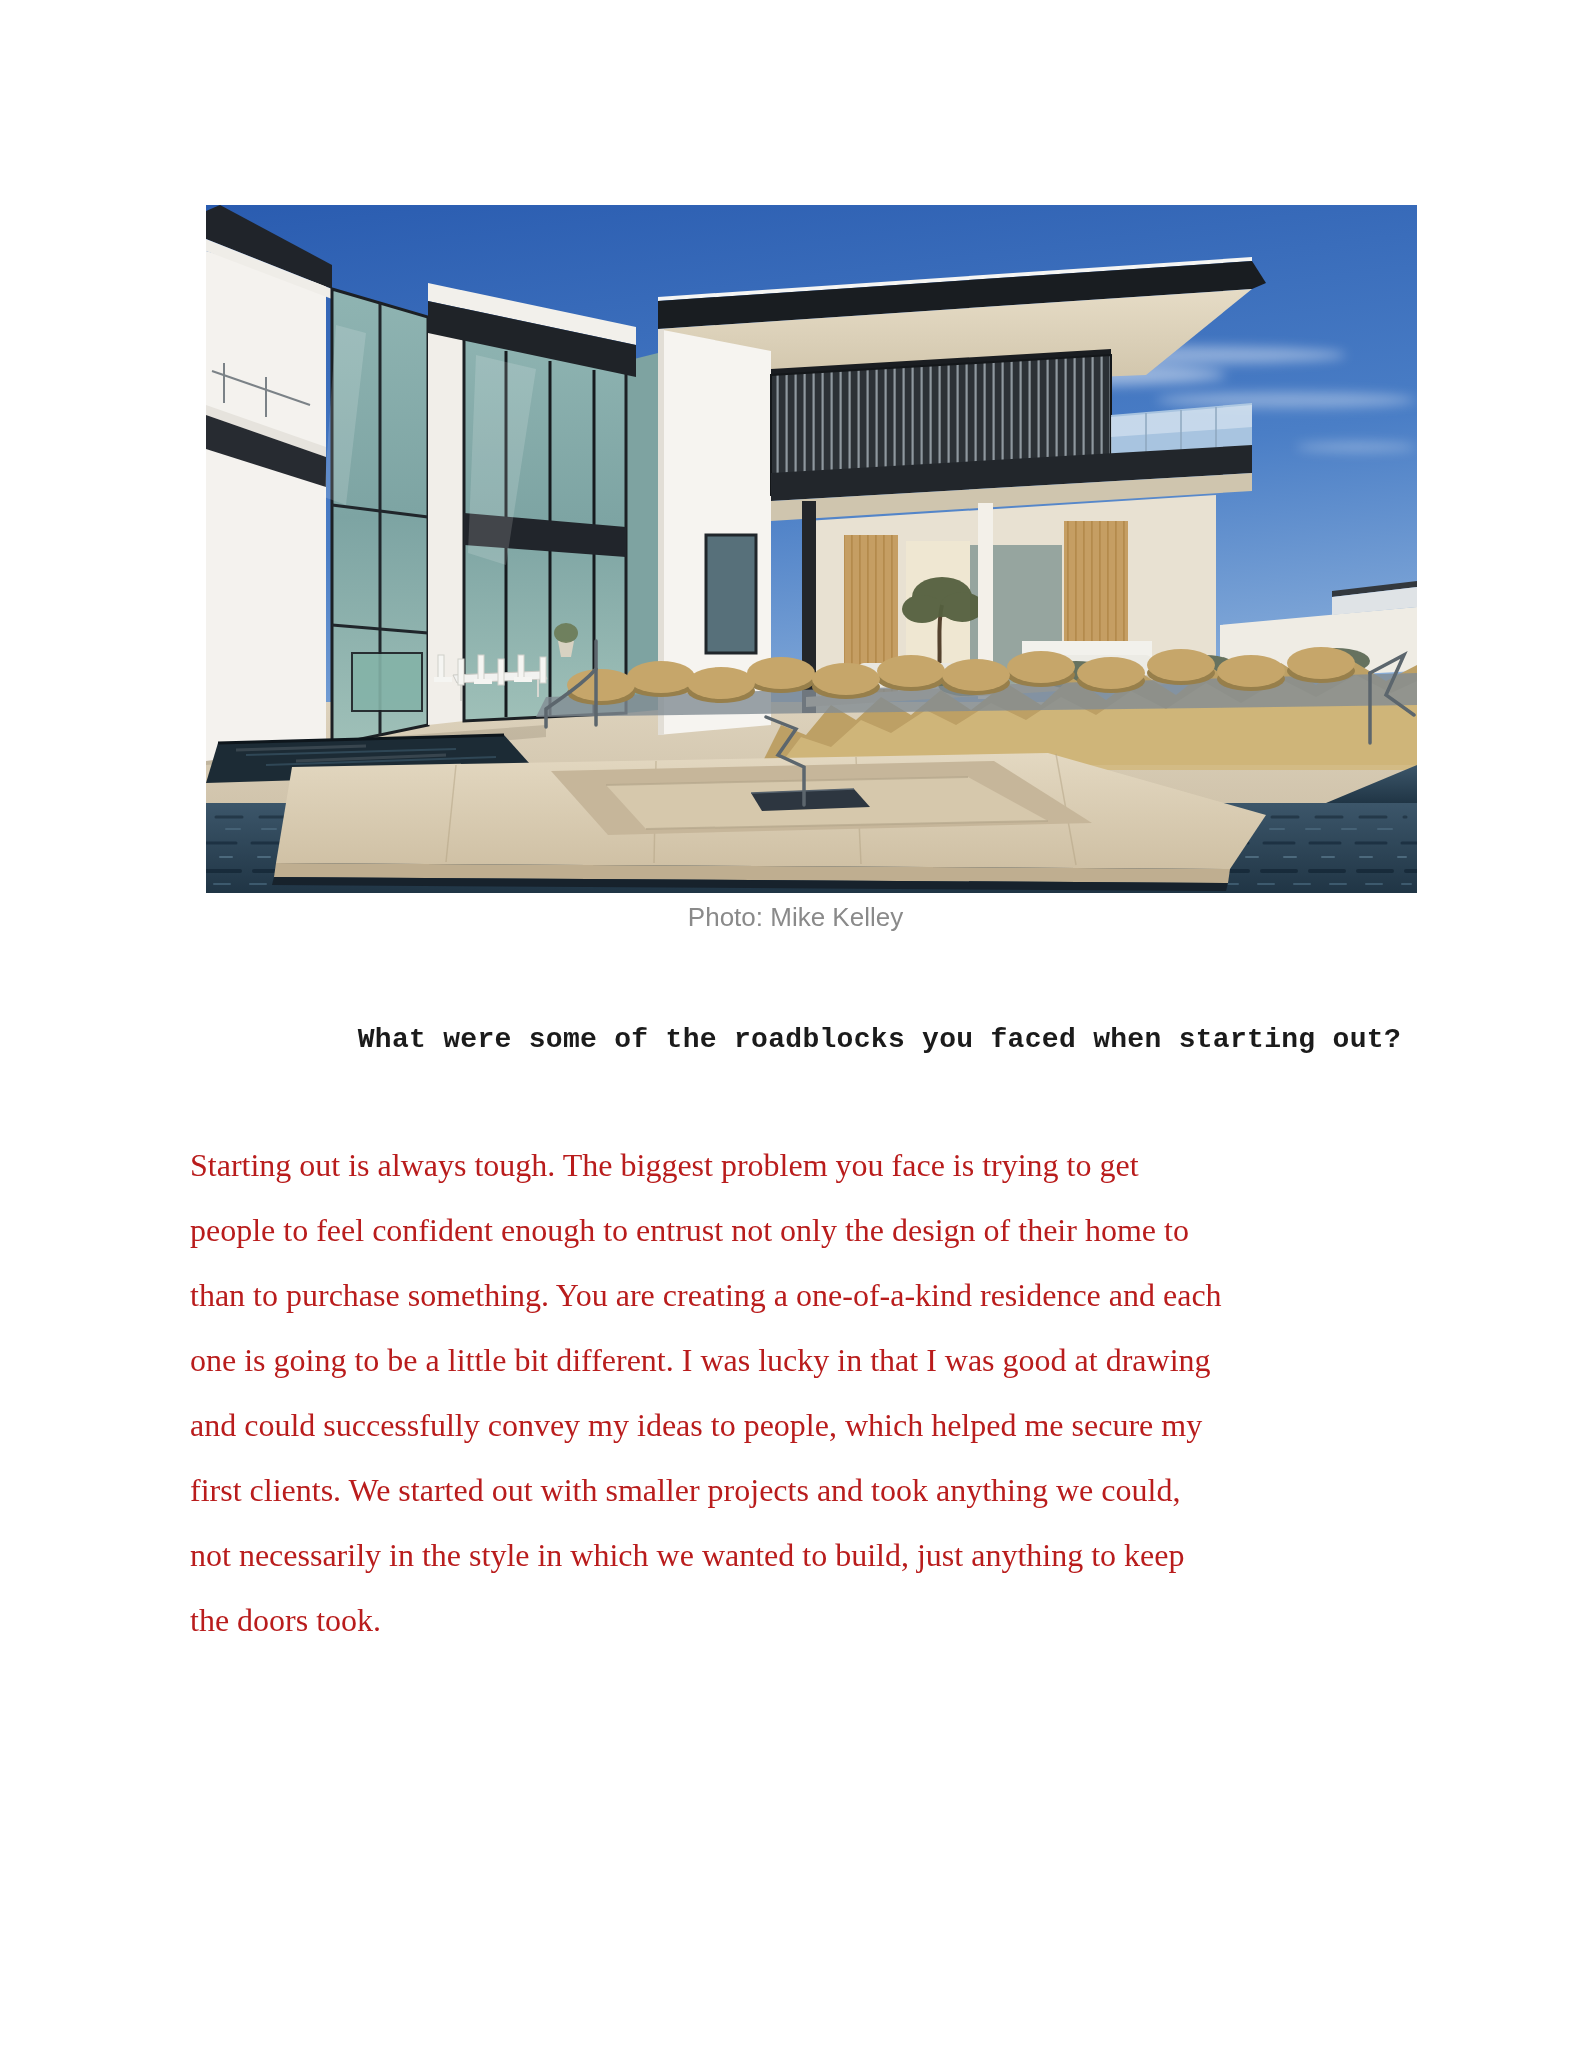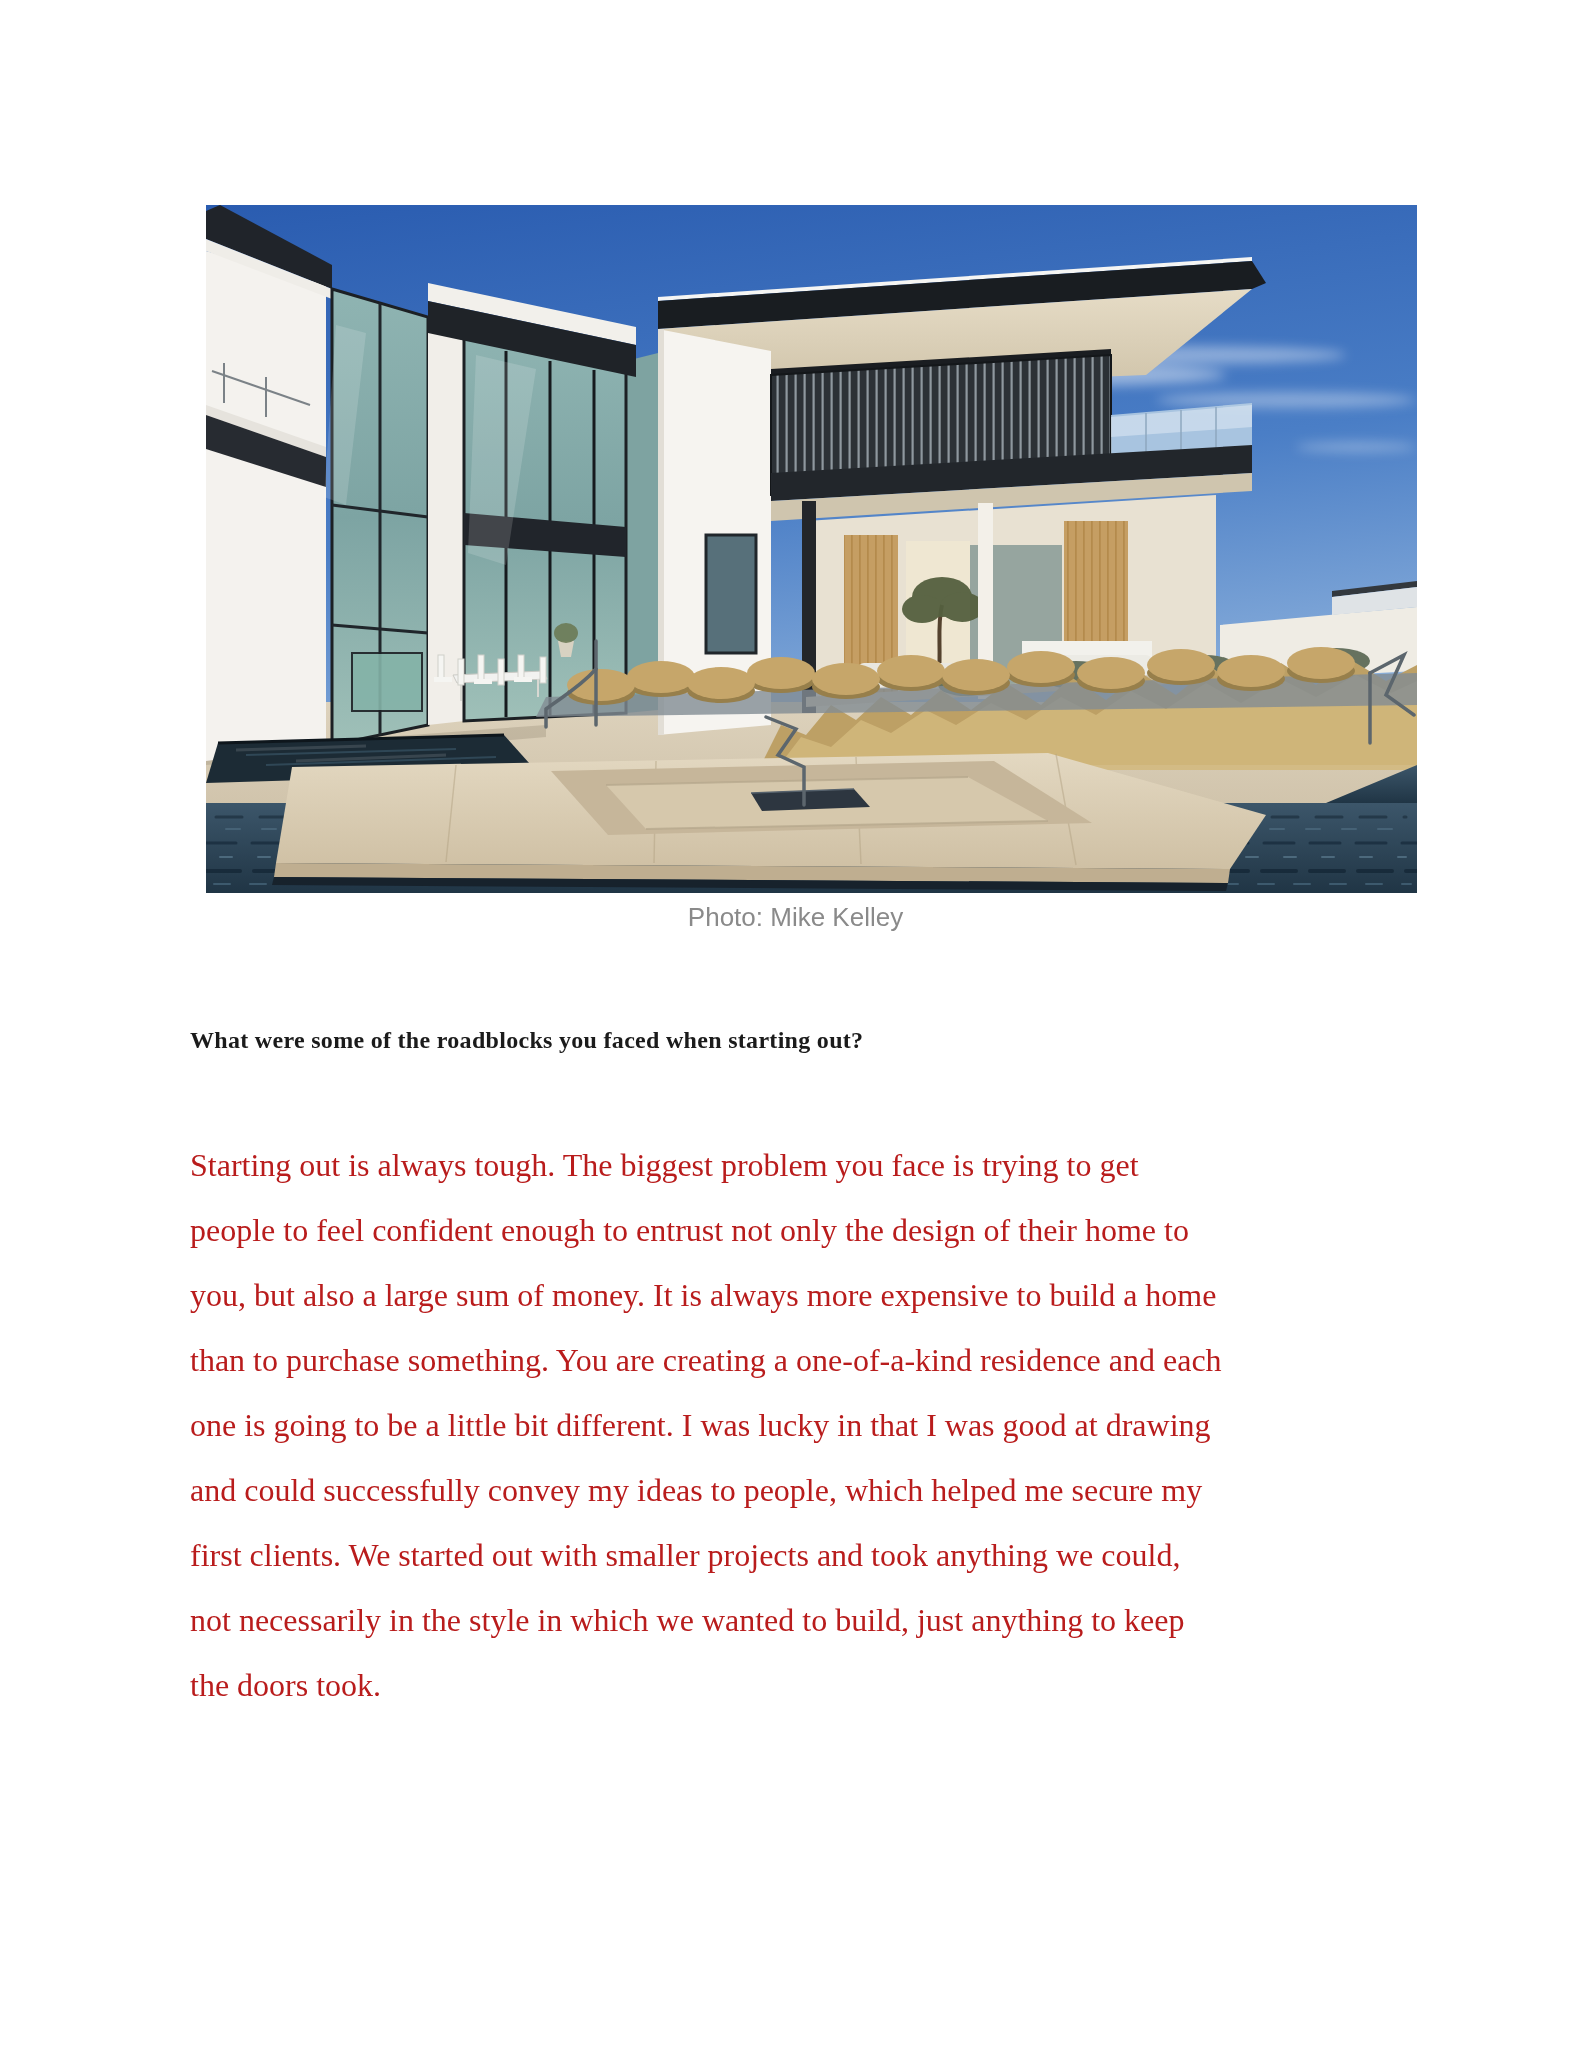--- a/index.html
+++ b/index.html
@@ -27,26 +27,27 @@
   figcaption{
     margin-top:9px;
     text-align:center;
     font-size:26px;
     line-height:30px;
     color:#8a8a8a;
     font-family:"Liberation Sans",sans-serif;
   }
   h2.headline{
     margin:72px 0 0 0;
-    font-size:24px;
+    font-size:28px;
     line-height:40px;
     font-weight:700;
     color:#1b1b1b;
     letter-spacing:.3px;
-    font-family:Liberation Serif, serif;
+    font-family:Liberation Mono, monospace;
+    text-align:right;
   }
   .body-text{
     margin-top:73px;
     font-family:"Liberation Serif",serif;
     font-size:32px;
     line-height:65px;
     color:#b91c1c;
   }
   .body-text .line{
     display:block;
@@ -301,21 +302,20 @@
         </svg>
       </div>
       <figcaption>Photo: Mike Kelley</figcaption>
     </figure>
 
     <h2 class="headline">What were some of the roadblocks you faced when starting out?</h2>
 
     <div class="body-text">
       <span class="line">Starting out is always tough. The biggest problem you face is trying to get</span>
       <span class="line">people to feel confident enough to entrust not only the design of their home to</span>
-      <span class="line">you, but also a large sum of money. It is always more expensive to build a home</span>
       <span class="line">than to purchase something. You are creating a one-of-a-kind residence and each</span>
       <span class="line">one is going to be a little bit different. I was lucky in that I was good at drawing</span>
       <span class="line">and could successfully convey my ideas to people, which helped me secure my</span>
       <span class="line">first clients. We started out with smaller projects and took anything we could,</span>
       <span class="line">not necessarily in the style in which we wanted to build, just anything to keep</span>
       <span class="line">the doors took.</span>
     </div>
 
   </div>
 </div>

